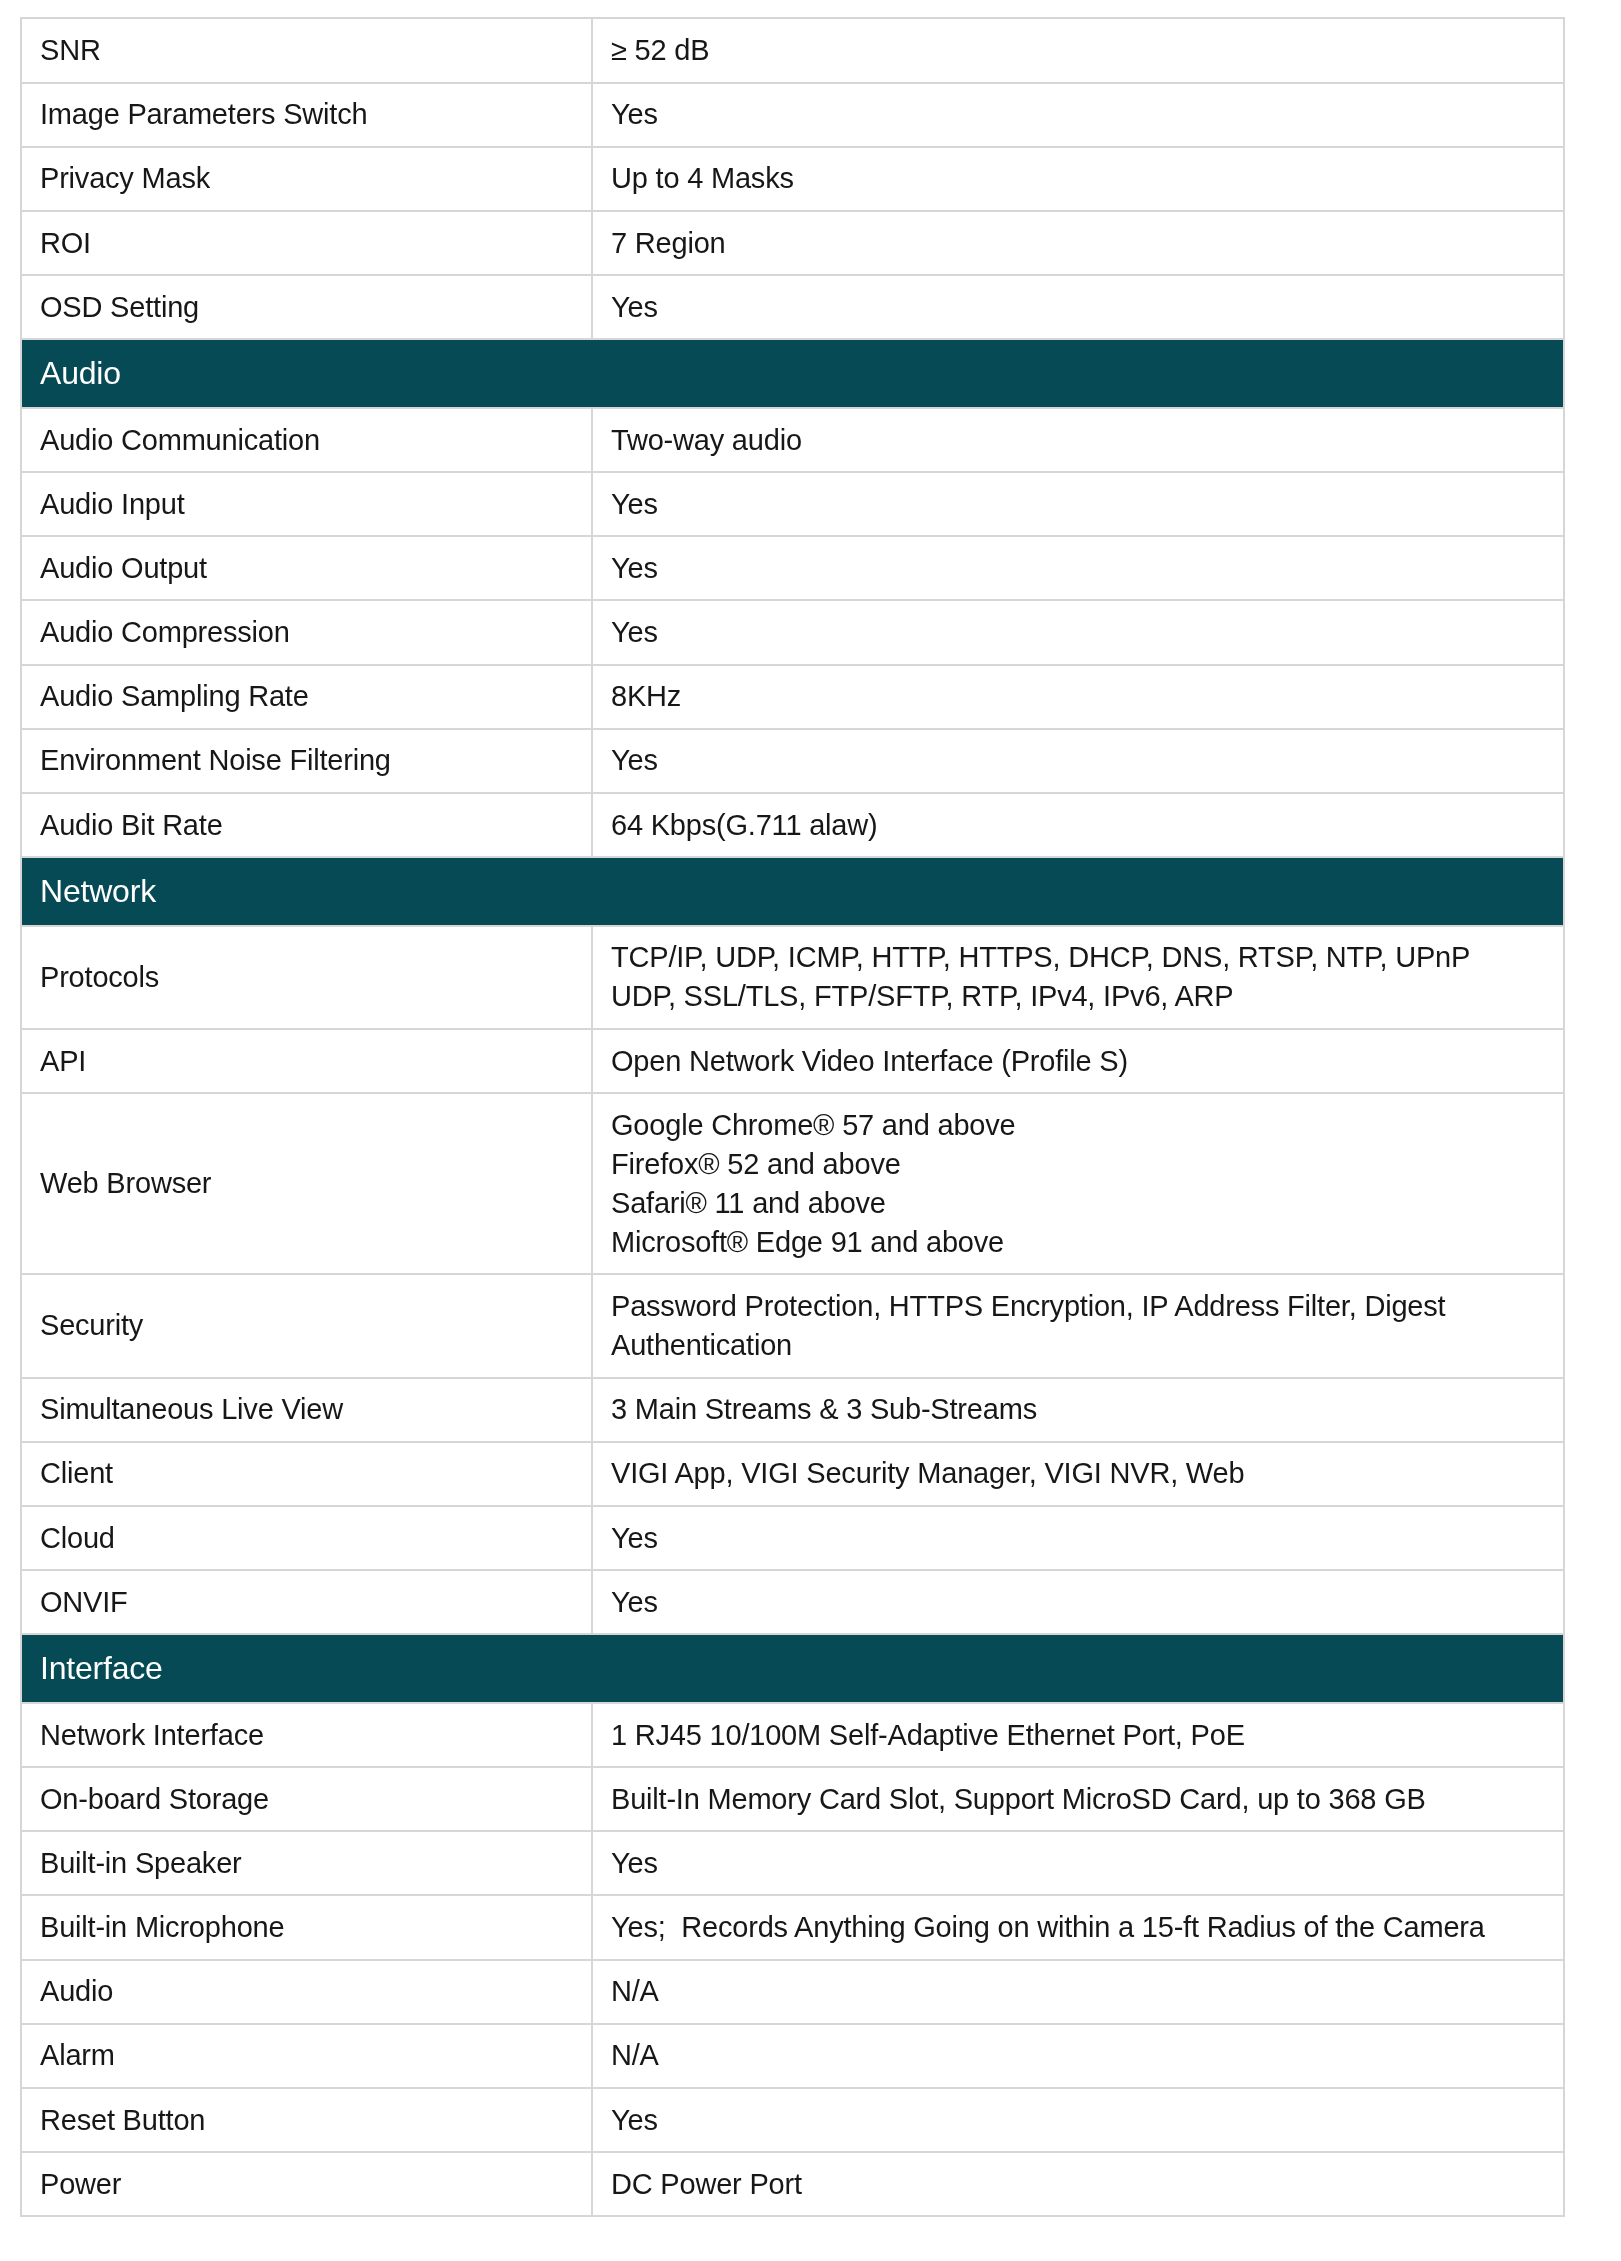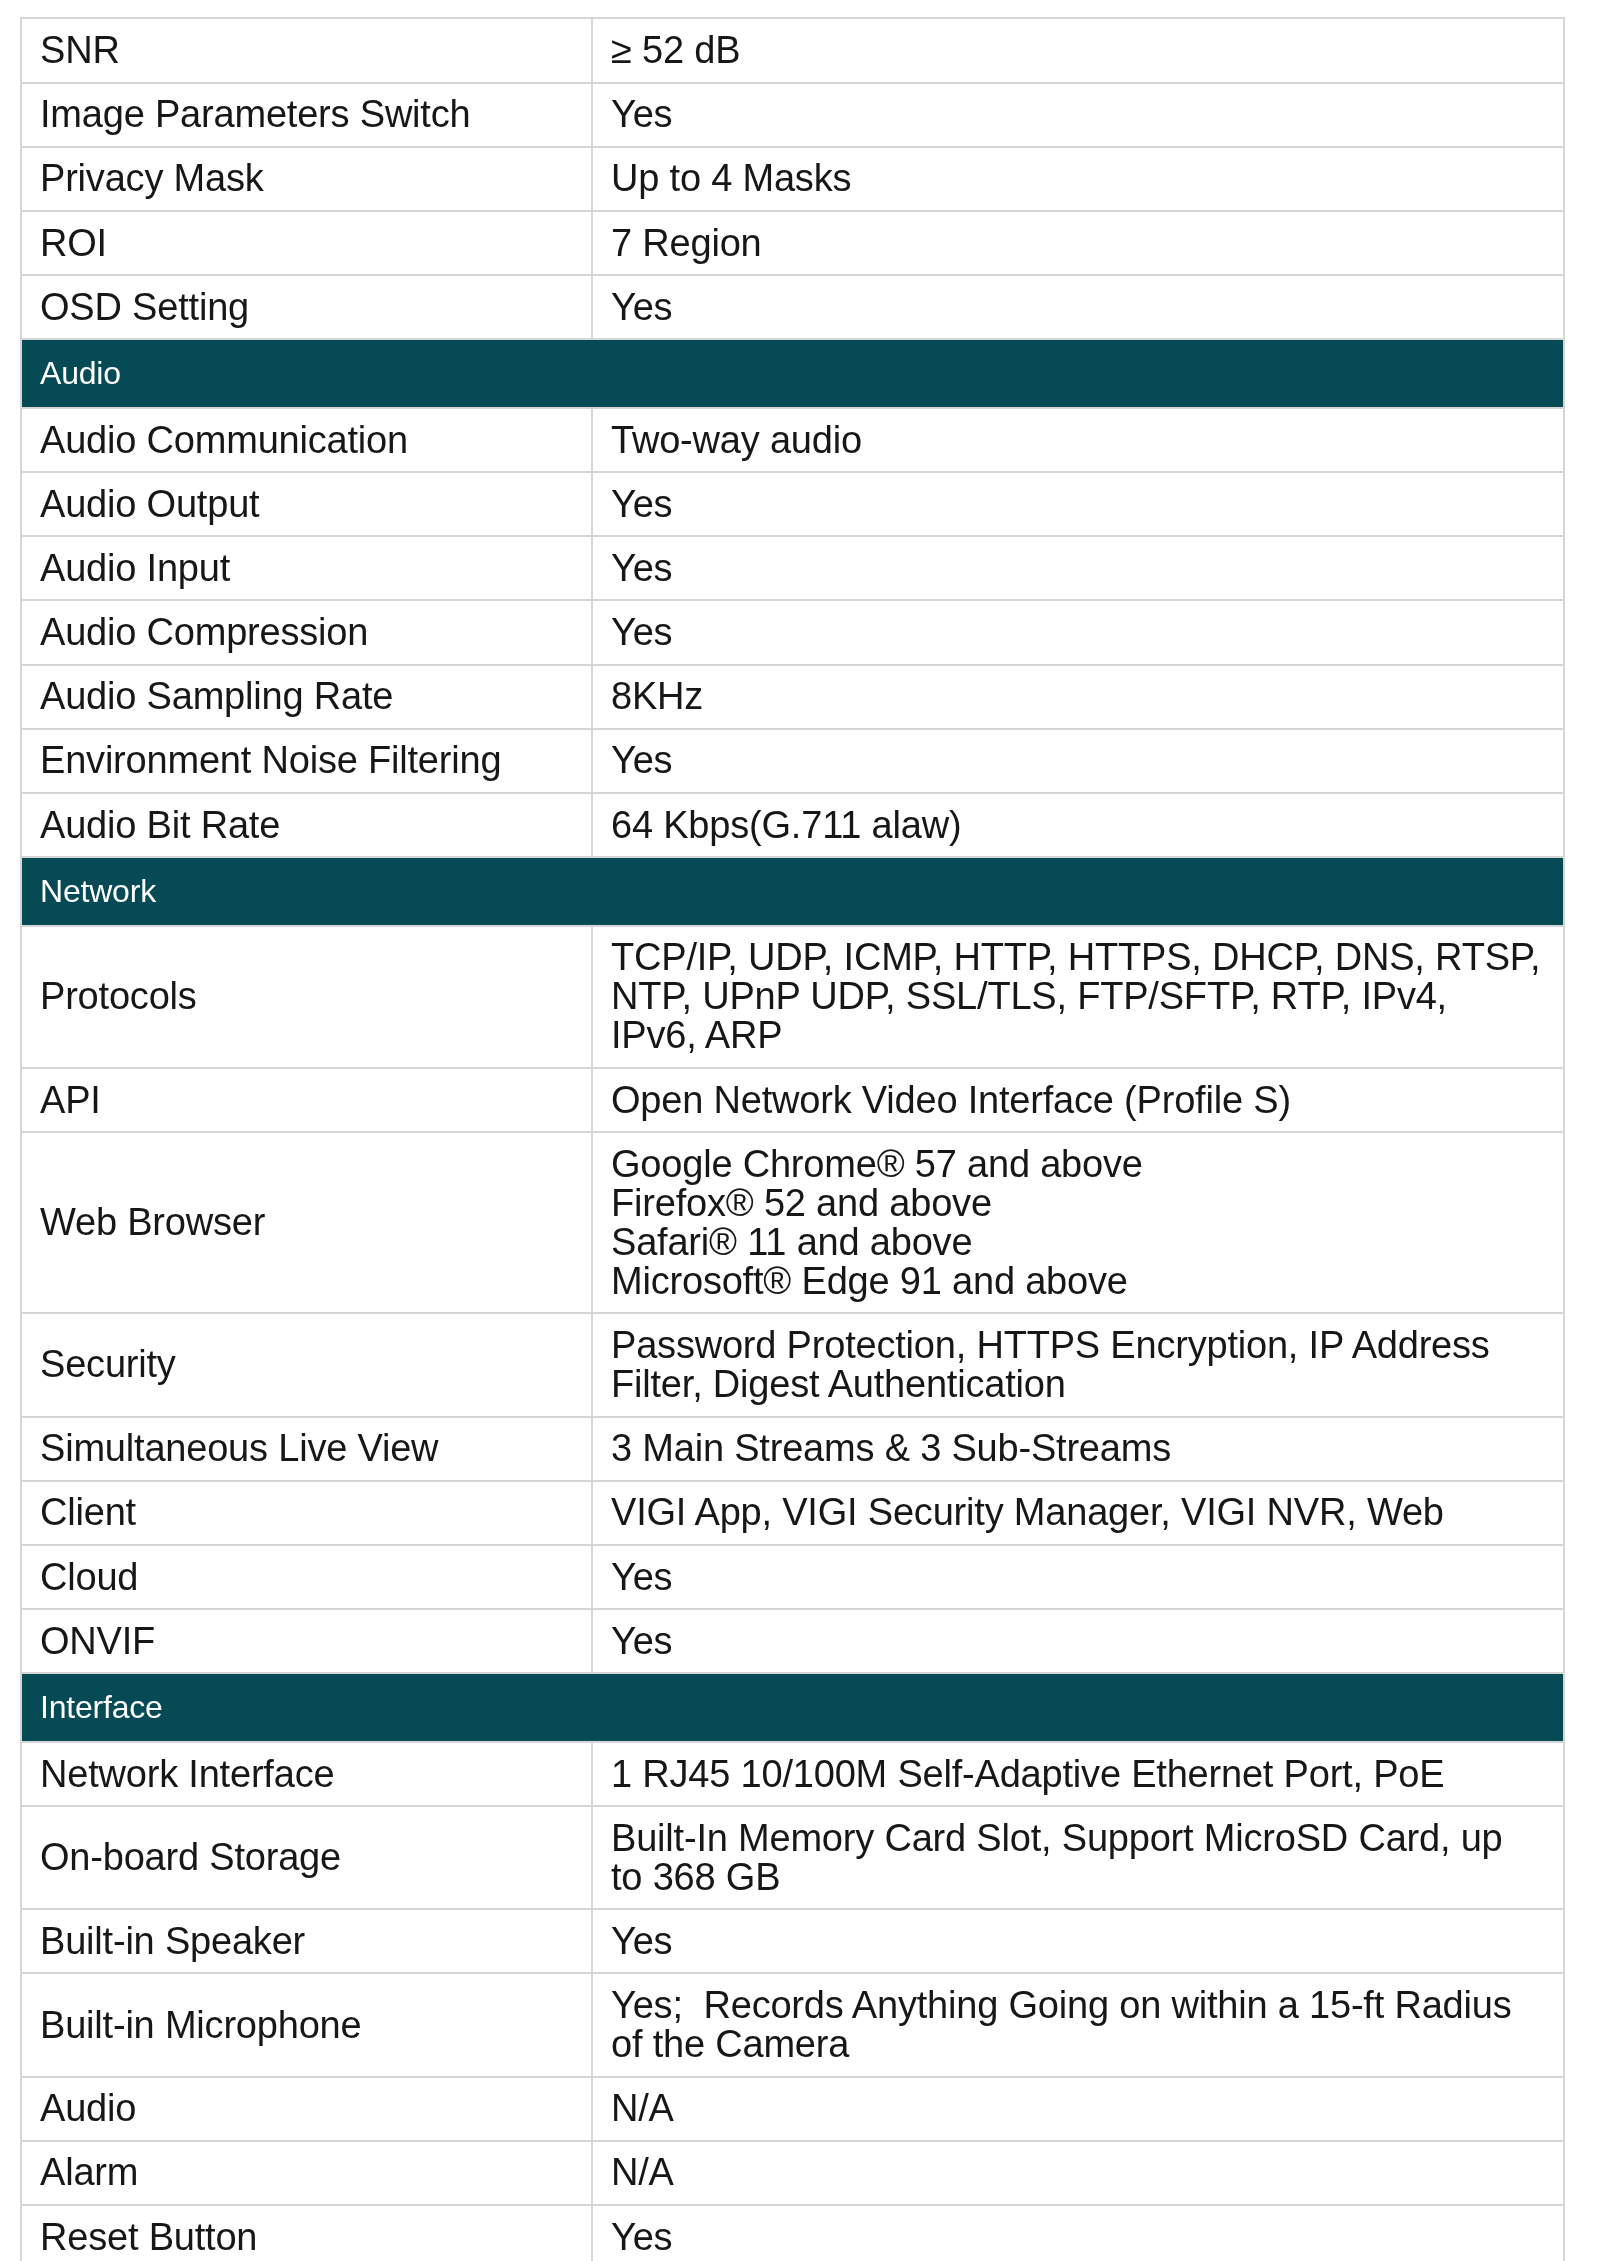--- a/index.html
+++ b/index.html
@@ -20,21 +20,21 @@
   table.spec-table{
     border-collapse:collapse;
     table-layout:fixed;
     width:1545px;
   }
   col.col-label{width:571px;}
   td,th{border:2.2px solid var(--border);}
   td{
     background:var(--cell-bg);
     color:var(--text);
-    font-size:38px;
+    font-size:29px;
     line-height:39px;
     padding:11.6px 22px 11.6px 18px;
     vertical-align:middle;
     letter-spacing:-0.2px;
   }
   td.value-cell{white-space:pre-wrap;}
   th.section-header{
     background:var(--header-bg);
     color:var(--header-text);
     font-size:32px;
@@ -83,26 +83,26 @@
   <tr class="section-row">
     <th class="section-header" colspan="2">Audio</th>
   </tr>
 
   <tr class="spec-row">
     <td class="label-cell">Audio Communication</td>
     <td class="value-cell">Two-way audio</td>
   </tr>
 
   <tr class="spec-row">
+    <td class="label-cell">Audio Input</td>
+    <td class="value-cell">Yes</td>
+  </tr>
+
+  <tr class="spec-row">
     <td class="label-cell">Audio Output</td>
-    <td class="value-cell">Yes</td>
-  </tr>
-
-  <tr class="spec-row">
-    <td class="label-cell">Audio Input</td>
     <td class="value-cell">Yes</td>
   </tr>
 
   <tr class="spec-row">
     <td class="label-cell">Audio Compression</td>
     <td class="value-cell">Yes</td>
   </tr>
 
   <tr class="spec-row">
     <td class="label-cell">Audio Sampling Rate</td>

